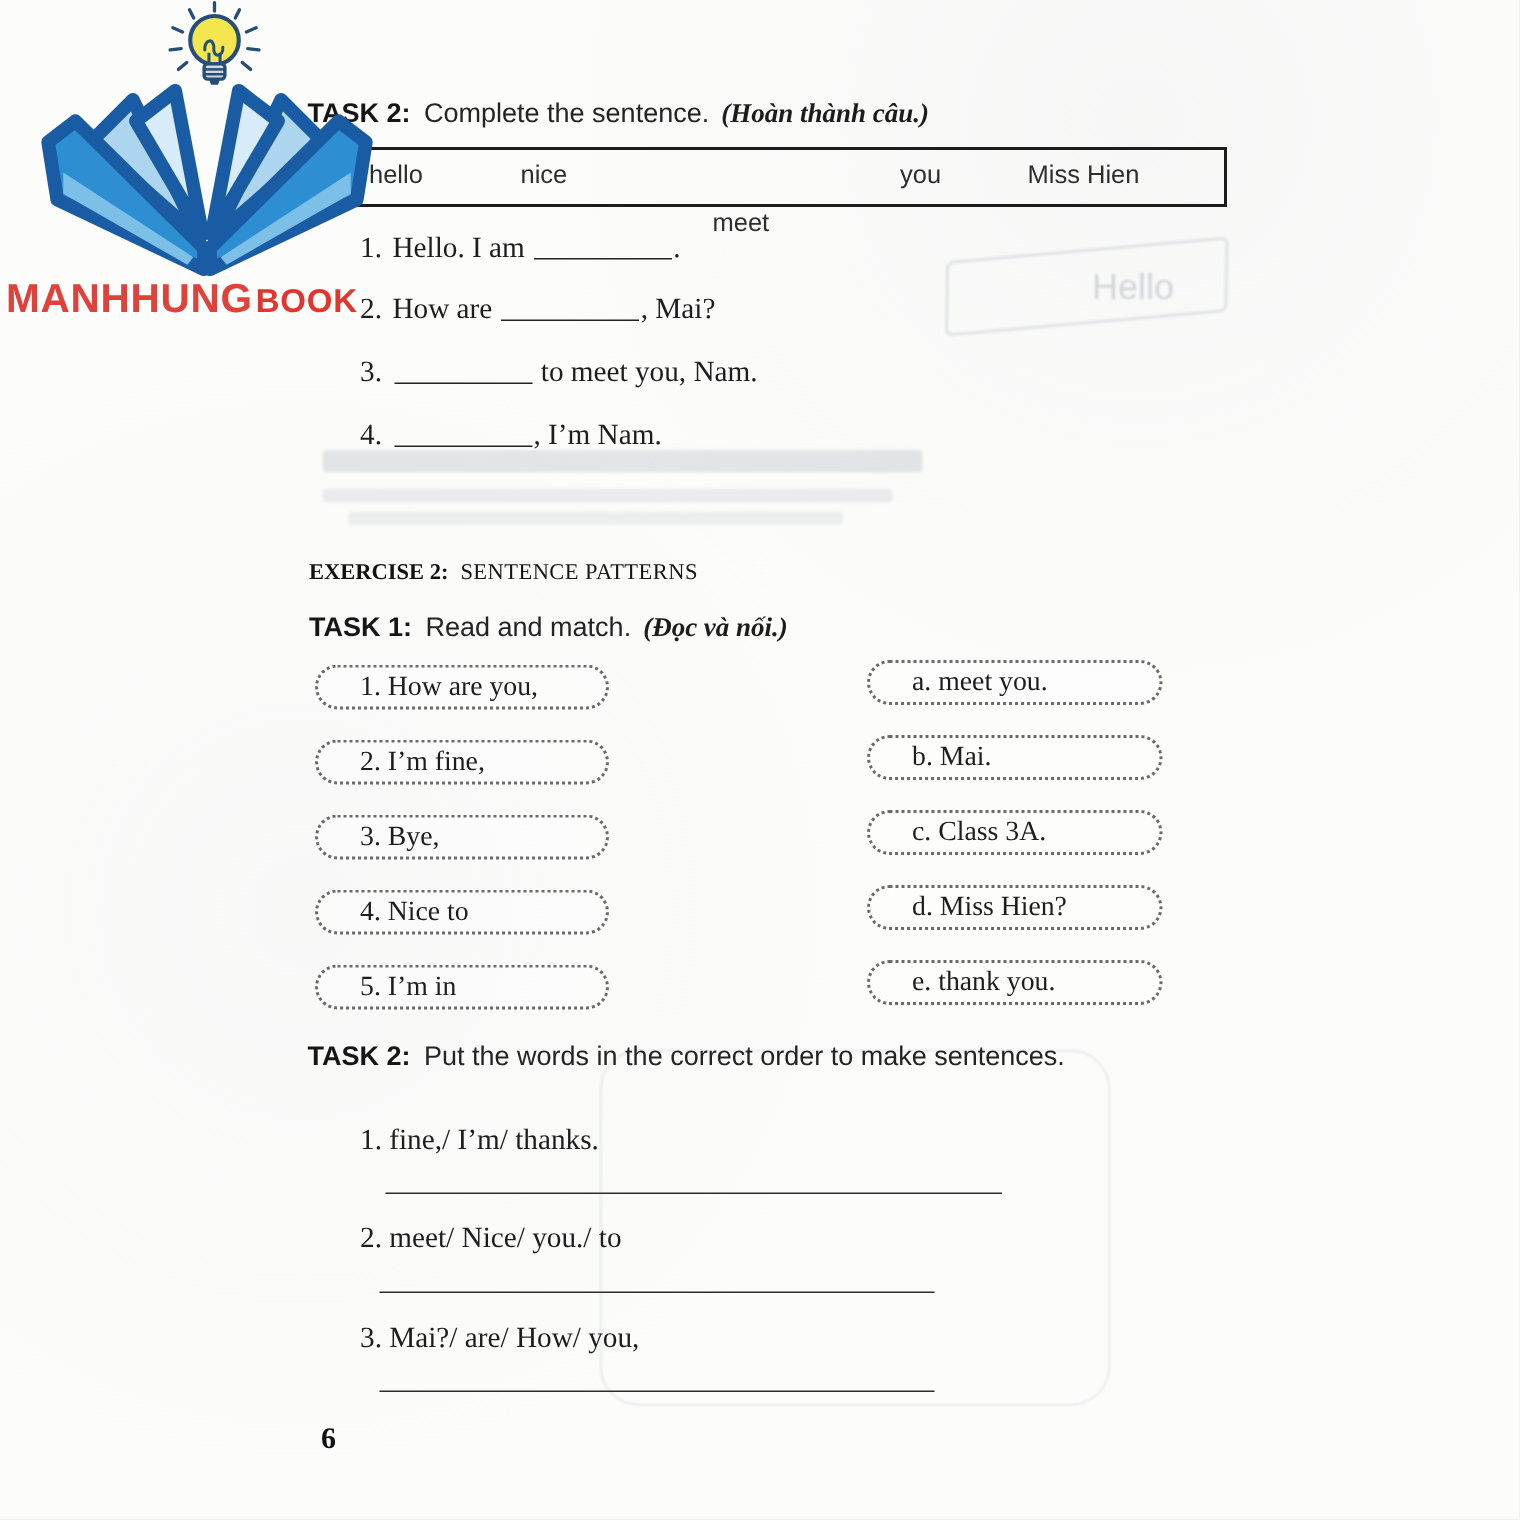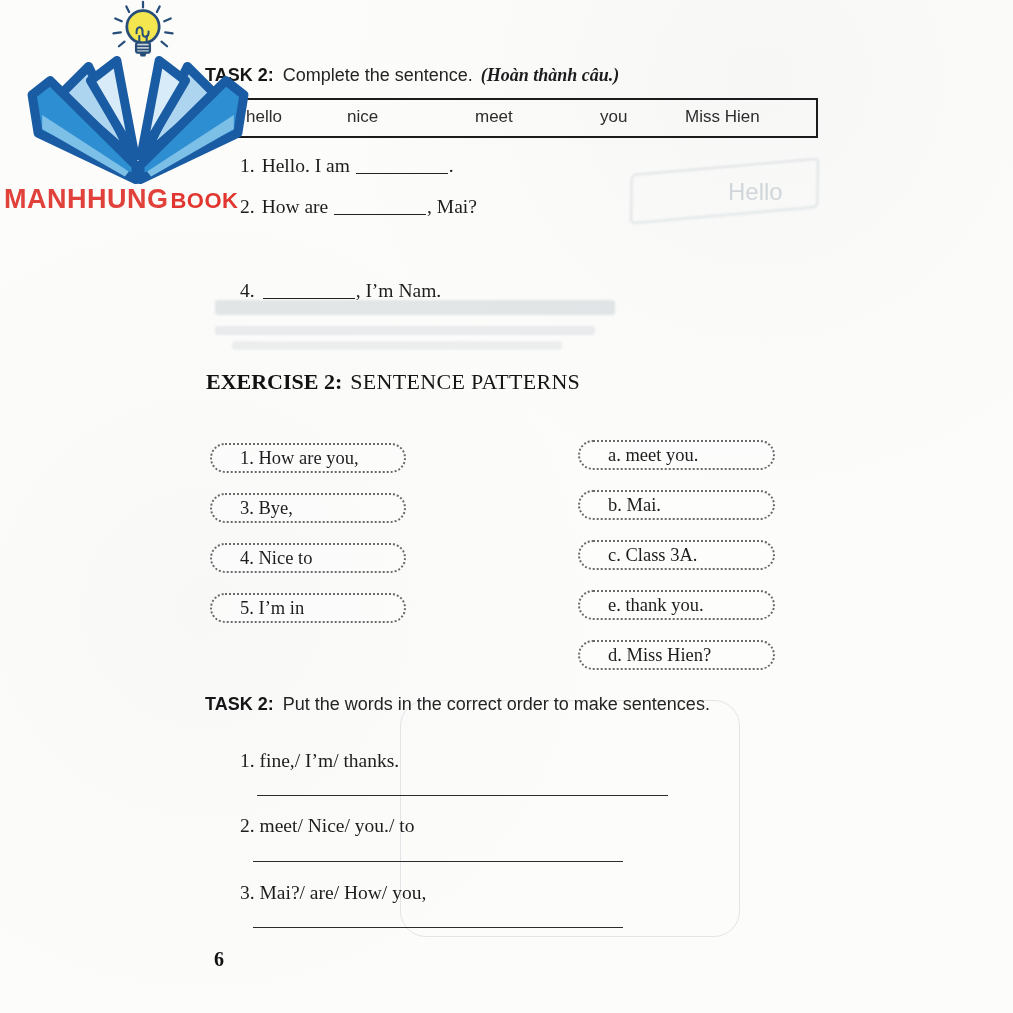--- a/index.html
+++ b/index.html
@@ -41,34 +41,34 @@
   .word-bank{
     position:absolute;left:228px;top:98px;width:586px;height:36px;
     border:2px solid #1c1c1c;background:transparent;
   }
   .word-bank span{
     position:absolute;top:0;line-height:34px;
     font-family:"Liberation Sans",sans-serif;font-size:17px;color:#2d2d2d;white-space:nowrap;
   }
   .word-bank span:nth-child(1){left:16px;}
   .word-bank span:nth-child(2){left:117px;}
-  .word-bank span:nth-child(3){left:245px;}
+  .word-bank span:nth-child(3){left:245px;margin-top:32px;}
   .word-bank span:nth-child(4){left:338px;margin-left:32px;}
   .word-bank span:nth-child(5){left:455px;}
 
   
   .sentence{position:absolute;left:240px;white-space:nowrap;font-size:19.5px;color:#1d1d1d;}
   .sentence .num{margin-right:7px;}
   .blank{
     display:inline-block;width:92px;height:15px;
     border-bottom:1.6px solid #222;vertical-align:-2px;margin:0 1px;
   }
 
   
-  .exercise-head{position:absolute;left:206px;top:369px;white-space:nowrap;font-size:22px;line-height:26px;text-align:right;}
+  .exercise-head{position:absolute;left:206px;top:369px;white-space:nowrap;font-size:15px;line-height:26px;text-align:right;}
   .exercise-label{font-weight:700;color:#111;margin-right:8px;}
   .exercise-title{font-weight:500;color:#161616;letter-spacing:0.3px;}
 
   
   .match-col{position:absolute;}
   .match-item{
     box-sizing:border-box;height:30px;margin-bottom:20px;
     border:2px dotted #6a6a6a;border-radius:15px;
     font-size:18.5px;line-height:26px;color:#1d1d1d;
     padding-left:28px;white-space:nowrap;background:rgba(255,255,255,0.4);
@@ -115,42 +115,49 @@
     <span>you</span>
     <span>Miss Hien</span>
   </div>
 
   <div class="sentence" style="top:155px;">
     <span class="num">1.</span><span>Hello. I am </span><span class="blank"></span><span>.</span>
   </div>
   <div class="sentence" style="top:196px;">
     <span class="num">2.</span><span>How are </span><span class="blank"></span><span>, Mai?</span>
   </div>
+  <div class="sentence" style="top:238px;">
+    <span class="num">3.</span><span></span><span class="blank"></span><span> to meet you, Nam.</span>
+  </div>
   <div class="sentence" style="top:280px;">
     <span class="num">4.</span><span></span><span class="blank"></span><span>, I’m Nam.</span>
   </div>
 
   <div class="exercise-head">
     <span class="exercise-label">EXERCISE 2:</span><span class="exercise-title">SENTENCE PATTERNS</span>
   </div>
 
+  <div class="task-head" style="left:206px;top:407px;">
+    <span class="task-label">TASK 1:</span><span class="task-instr">Read and match.</span><span class="task-trans">(Đọc và nối.)</span>
+  </div>
 
   <div class="match-col match-col-left">
     <div class="match-item">1. How are you,</div>
+    <div class="match-item">2. I’m fine,</div>
     <div class="match-item">3. Bye,</div>
     <div class="match-item">4. Nice to</div>
     <div class="match-item">5. I’m in</div>
   </div>
 
   <div class="match-col match-col-right">
     <div class="match-item">a. meet you.</div>
     <div class="match-item">b. Mai.</div>
     <div class="match-item">c. Class 3A.</div>
+    <div class="match-item">d. Miss Hien?</div>
     <div class="match-item">e. thank you.</div>
-    <div class="match-item">d. Miss Hien?</div>
   </div>
 
   <div class="task-head" style="left:205px;top:693px;">
     <span class="task-label">TASK 2:</span><span class="task-instr">Put the words in the correct order to make sentences.</span>
   </div>
 
   <div class="unscramble" style="top:750px;">1. fine,/ I’m/ thanks.</div>
   <div class="wline" style="left:257px;top:795px;width:411px;"></div>
 
   <div class="unscramble" style="top:815px;">2. meet/ Nice/ you./ to</div>

